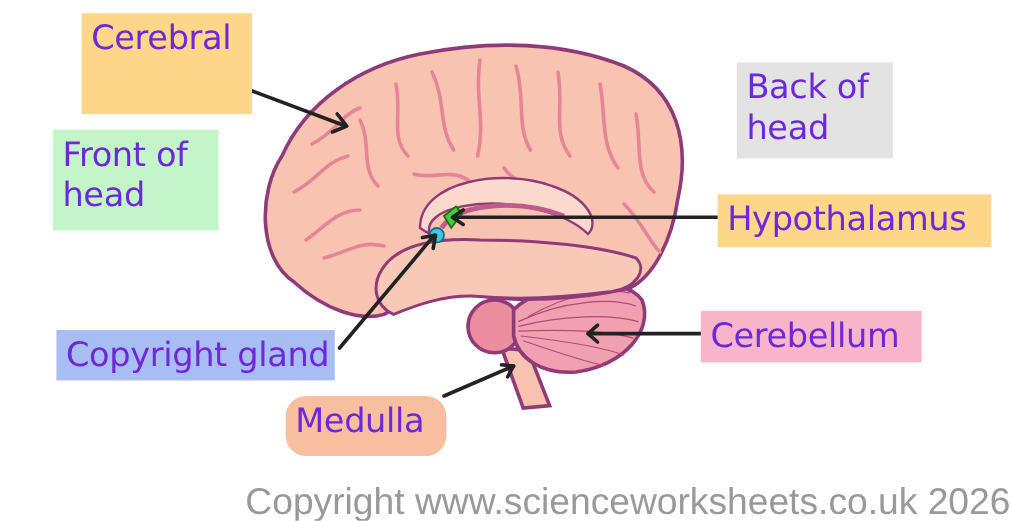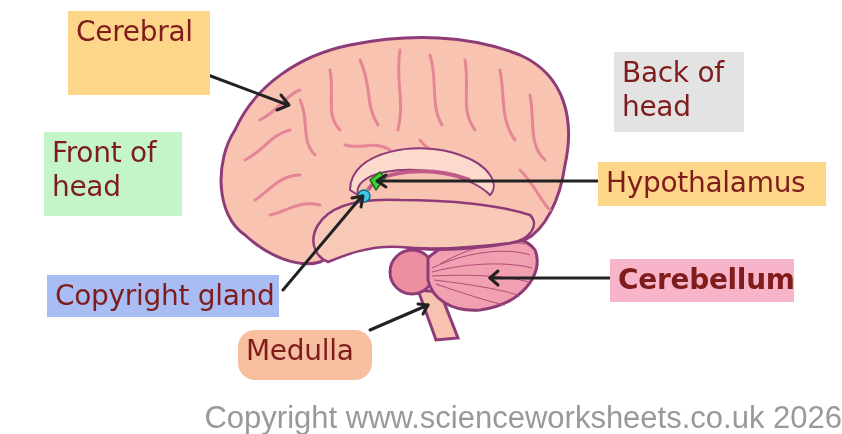--- a/index.html
+++ b/index.html
@@ -1,17 +1,17 @@
 <!DOCTYPE html>
 <html><head>
 <meta charset="utf-8">
 <style>
   html,body{margin:0;padding:0;background:#ffffff;}
   body{width:842px;height:434px;position:relative;overflow:hidden;font-family:"DejaVu Sans","Liberation Sans",sans-serif;}
-  .label{position:absolute;color:#7f1d1d;font-size:28px;line-height:34px;padding:4px 8px;box-sizing:border-box;white-space:nowrap;letter-spacing:-0.3px;}
+  .label{position:absolute;color:#6d28d9;font-size:28px;line-height:34px;padding:4px 8px;box-sizing:border-box;white-space:nowrap;letter-spacing:-0.3px;}
   .two-line{white-space:normal;}
   svg.art{position:absolute;left:0;top:0;}
   .copyright{position:absolute;left:0;width:842px;top:400px;text-align:right;font-family:"Liberation Sans",sans-serif;font-size:31px;color:#999999;}
 </style>
 </head>
 <body>
 
 <svg class="art" width="842" height="434" viewBox="0 0 842 434">
 
   <path d="M418 290 L440 292 L458 338 L436 340 Z" fill="#f7c2b0" stroke="#8e3b78" stroke-width="3"></path>
@@ -68,31 +68,31 @@
     <polyline points="498,271 490,278 498,285"></polyline>
     <line x1="370" y1="330" x2="428" y2="305"></line>
     <polyline points="418,304 428,305 423,314"></polyline>
   </g>
 </svg>
 
 <div class="label two-line" style="left:68px;top:11px;width:142px;height:84px;background:#fdd68a;">
   <div>Cerebral</div>
 </div>
 
-<div class="label two-line" style="left:44px;top:132px;width:138px;height:84px;background:#c4f5c8;">
+<div class="label two-line" style="left:44px;top:108px;width:138px;height:84px;background:#c4f5c8;">
   <div>Front of</div>
   <div>head</div>
 </div>
 
 <div class="label two-line" style="left:614px;top:52px;width:130px;height:80px;background:#e3e3e3;">
   <div>Back of</div>
   <div>head</div>
 </div>
 
 <div class="label" style="left:598px;top:162px;width:228px;height:44px;background:#fdd68a;">Hypothalamus</div>
 
 <div class="label" style="left:47px;top:275px;width:232px;height:42px;background:#a9bdf5;">Copyright gland</div>
 
-<div class="label" style="left:610px;top:259px;width:184px;height:43px;background:#f8b4c8;font-weight:bold;">Cerebellum</div>
+<div class="label" style="left:584px;top:259px;width:184px;height:43px;background:#f8b4c8;">Cerebellum</div>
 
 <div class="label" style="left:238px;top:330px;width:134px;height:50px;background:#f7bfa0;border-radius:17px;">Medulla</div>
 
 <div class="copyright">Copyright www.scienceworksheets.co.uk 2026</div>
 
 </body></html>

